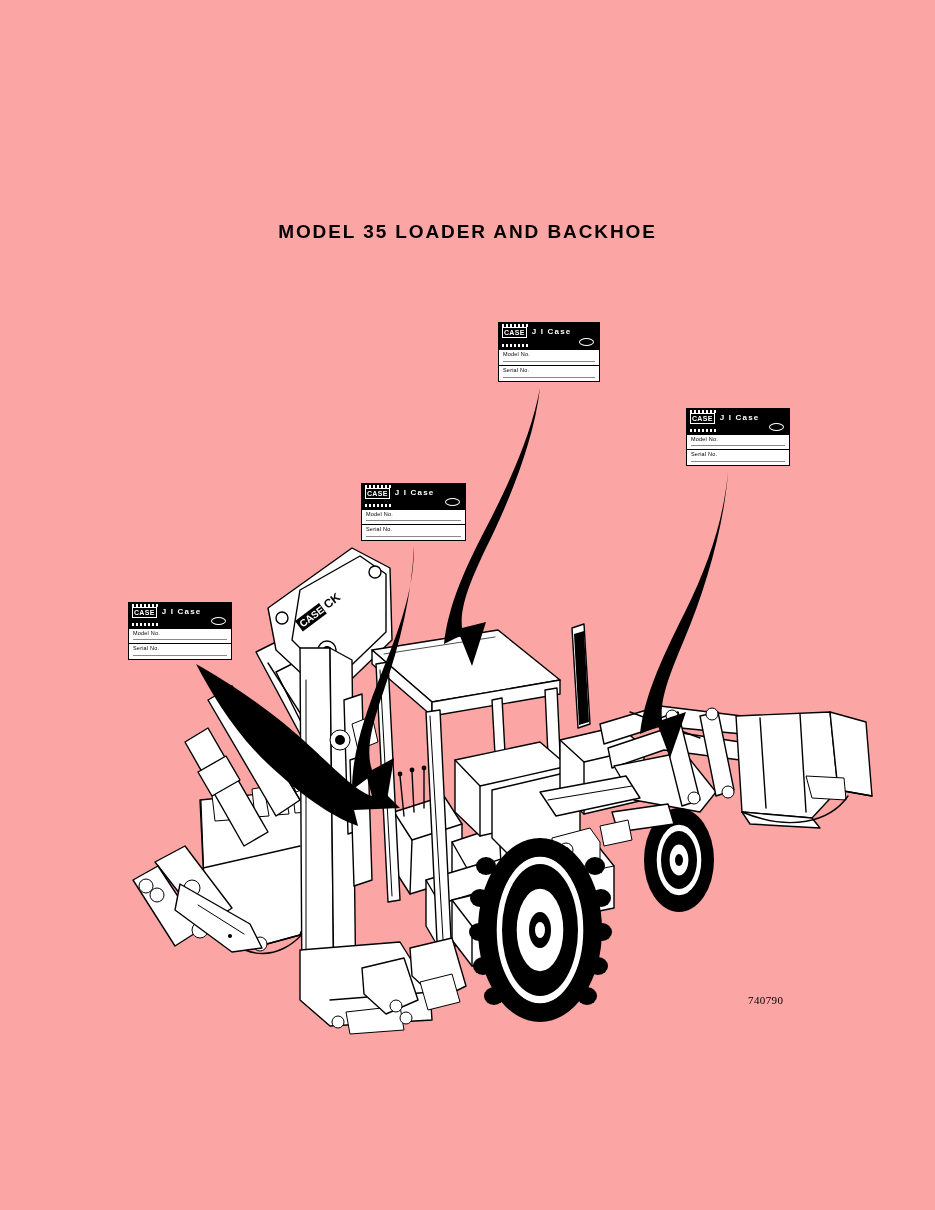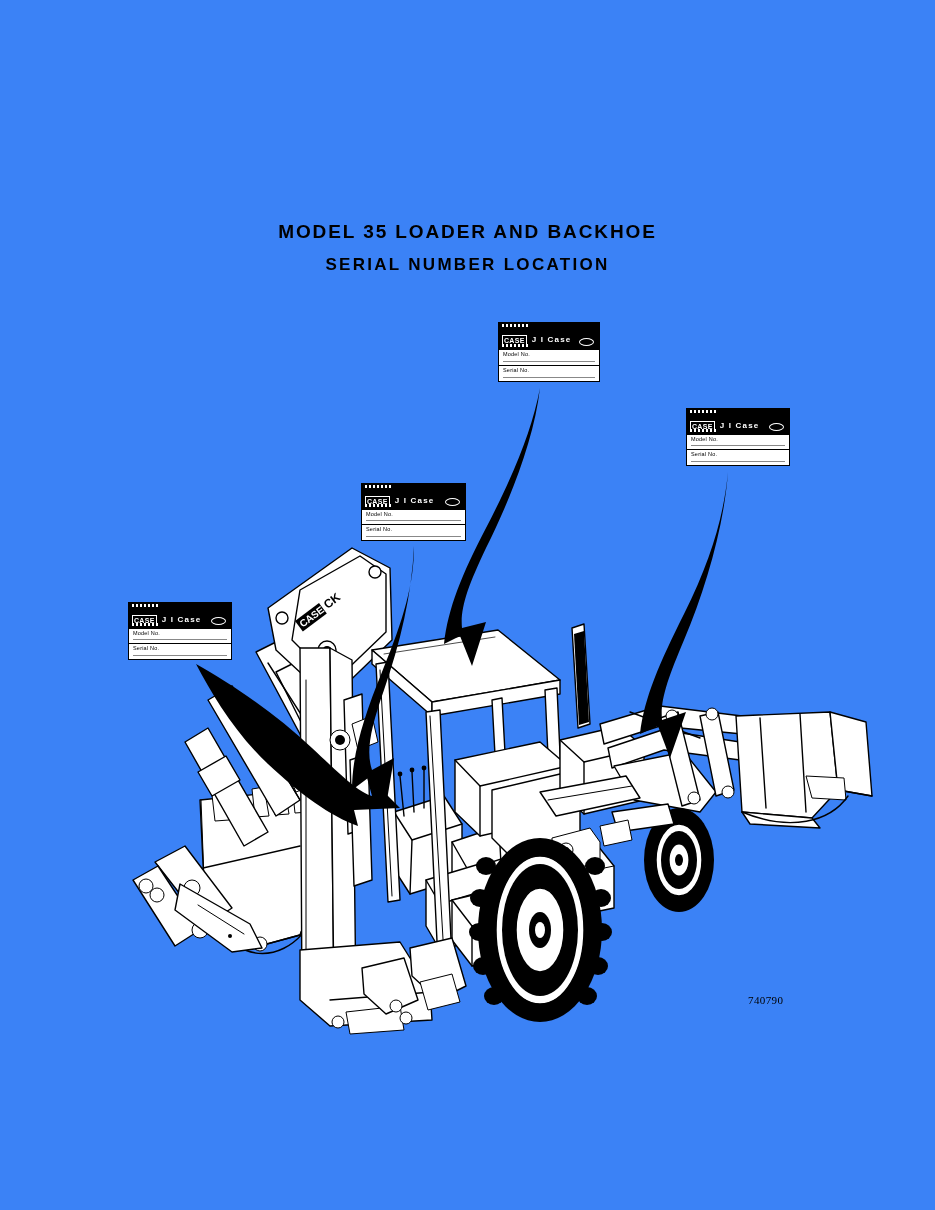--- a/index.html
+++ b/index.html
@@ -9,21 +9,21 @@
     background: #ffffff;
   }
   body {
     font-family: "Liberation Sans", sans-serif;
     color: #000000;
   }
   #page {
     position: relative;
     width: 935px;
     height: 1210px;
-    background: #3b82f6;
+    background: #fca5a5;
     overflow: hidden;
   }
   
   #title-block {
     position: absolute;
     left: 0;
     top: 222px;
     width: 935px;
     text-align: center;
   }
@@ -59,21 +59,21 @@
     background: #ffffff;
     border: 1.5px solid #000;
     box-sizing: border-box;
   }
   .plate-header {
     position: relative;
     background: #000000;
     height: 44%;
     display: flex;
     align-items: flex-start;
-    padding: 10px 3px 0 3px;
+    padding: 2px 3px 0 3px;
     box-sizing: border-box;
     overflow: hidden;
   }
   .case-logo {
     border: 1.2px solid #ffffff;
     background: #000;
     color: #ffffff;
     font-family: "Liberation Sans", sans-serif;
     font-weight: bold;
     font-size: 7px;
@@ -170,21 +170,20 @@
   .solid { fill: #000000; stroke: none; }
   .arrow { fill: #000000; stroke: none; }
 </style>
 </head>
 <body>
 
 <div id="page">
 
   <div id="title-block">
     <div class="title-line" id="title-line-1">MODEL 35 LOADER AND BACKHOE</div>
-    <div class="title-line" id="title-line-2">SERIAL NUMBER LOCATION</div>
   </div>
 
   <svg id="artwork" viewBox="0 0 935 1210">
 
     <g>
       <path class="fillwhite" d="M200 800 L300 790 L330 860 L300 935 L245 950 L205 905 Z"></path>
       <path class="fillwhite" d="M245 950 L300 935 L318 905 L300 790 L330 860 L300 935 Z"></path>
       <path class="ln" d="M203 868 L300 846"></path>
       <path class="ln" d="M245 950 C 270 960 300 948 316 912"></path>
 

